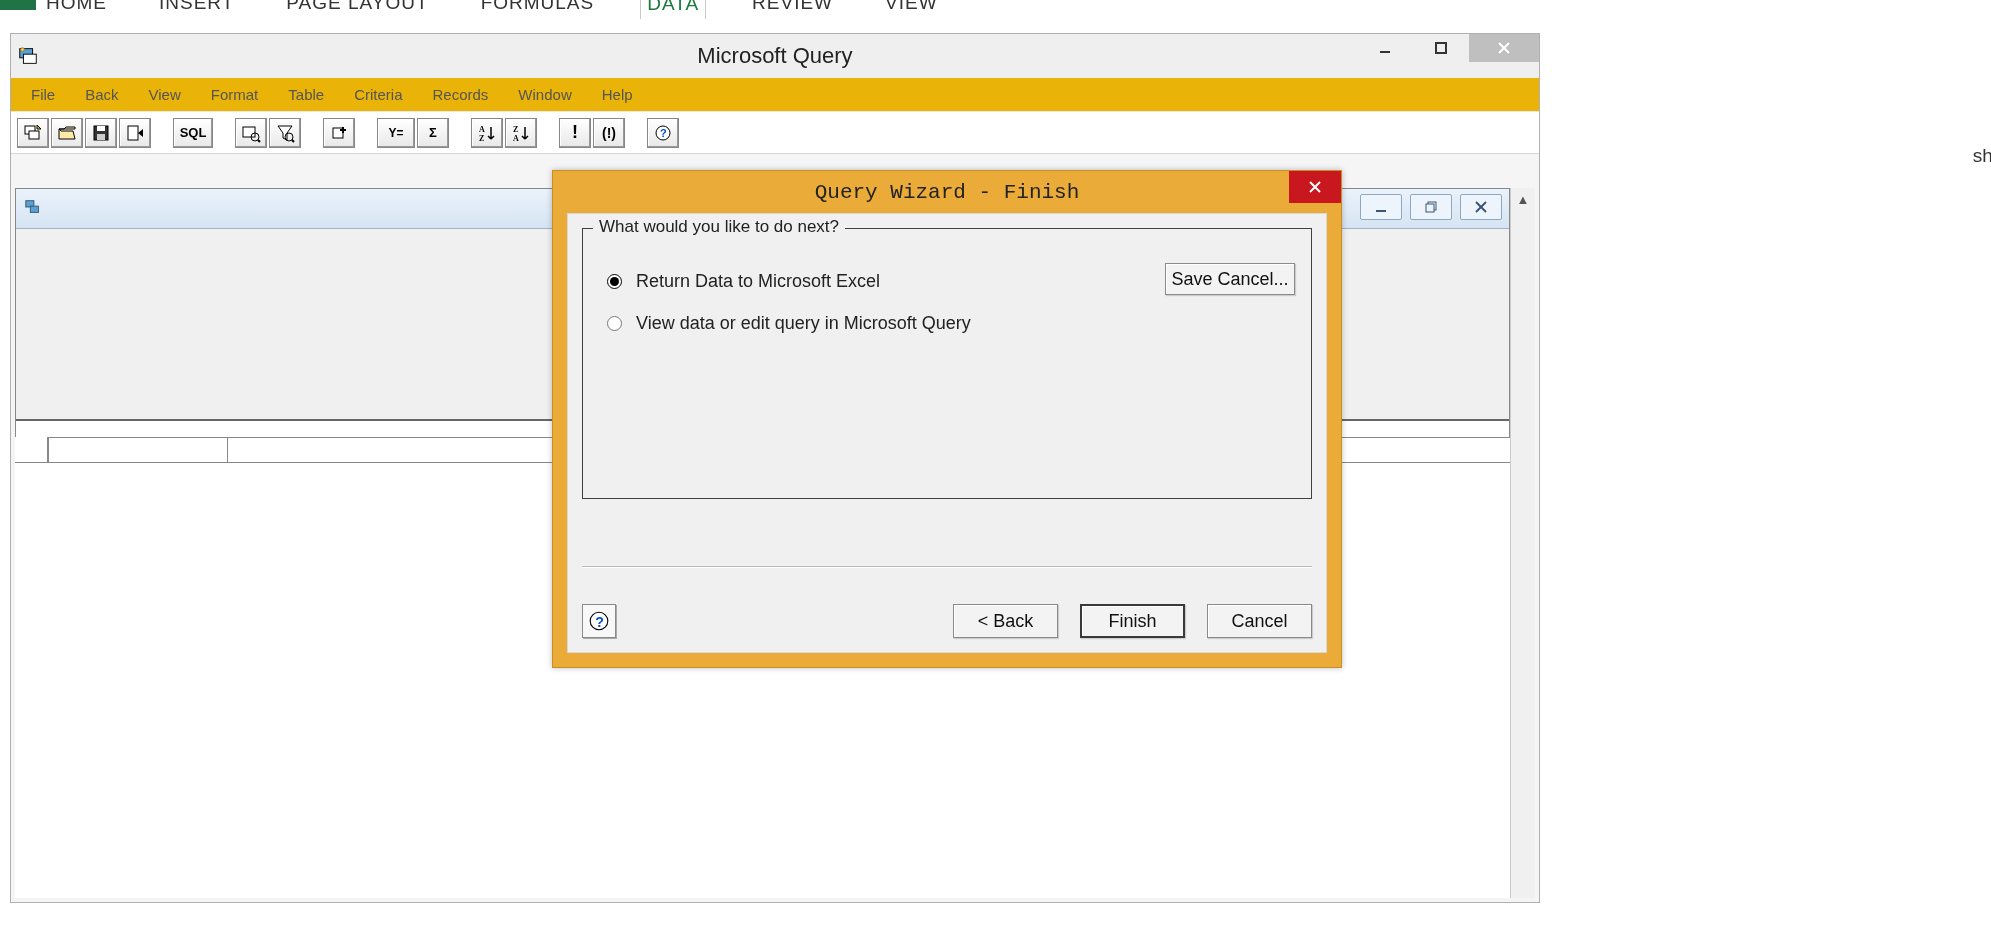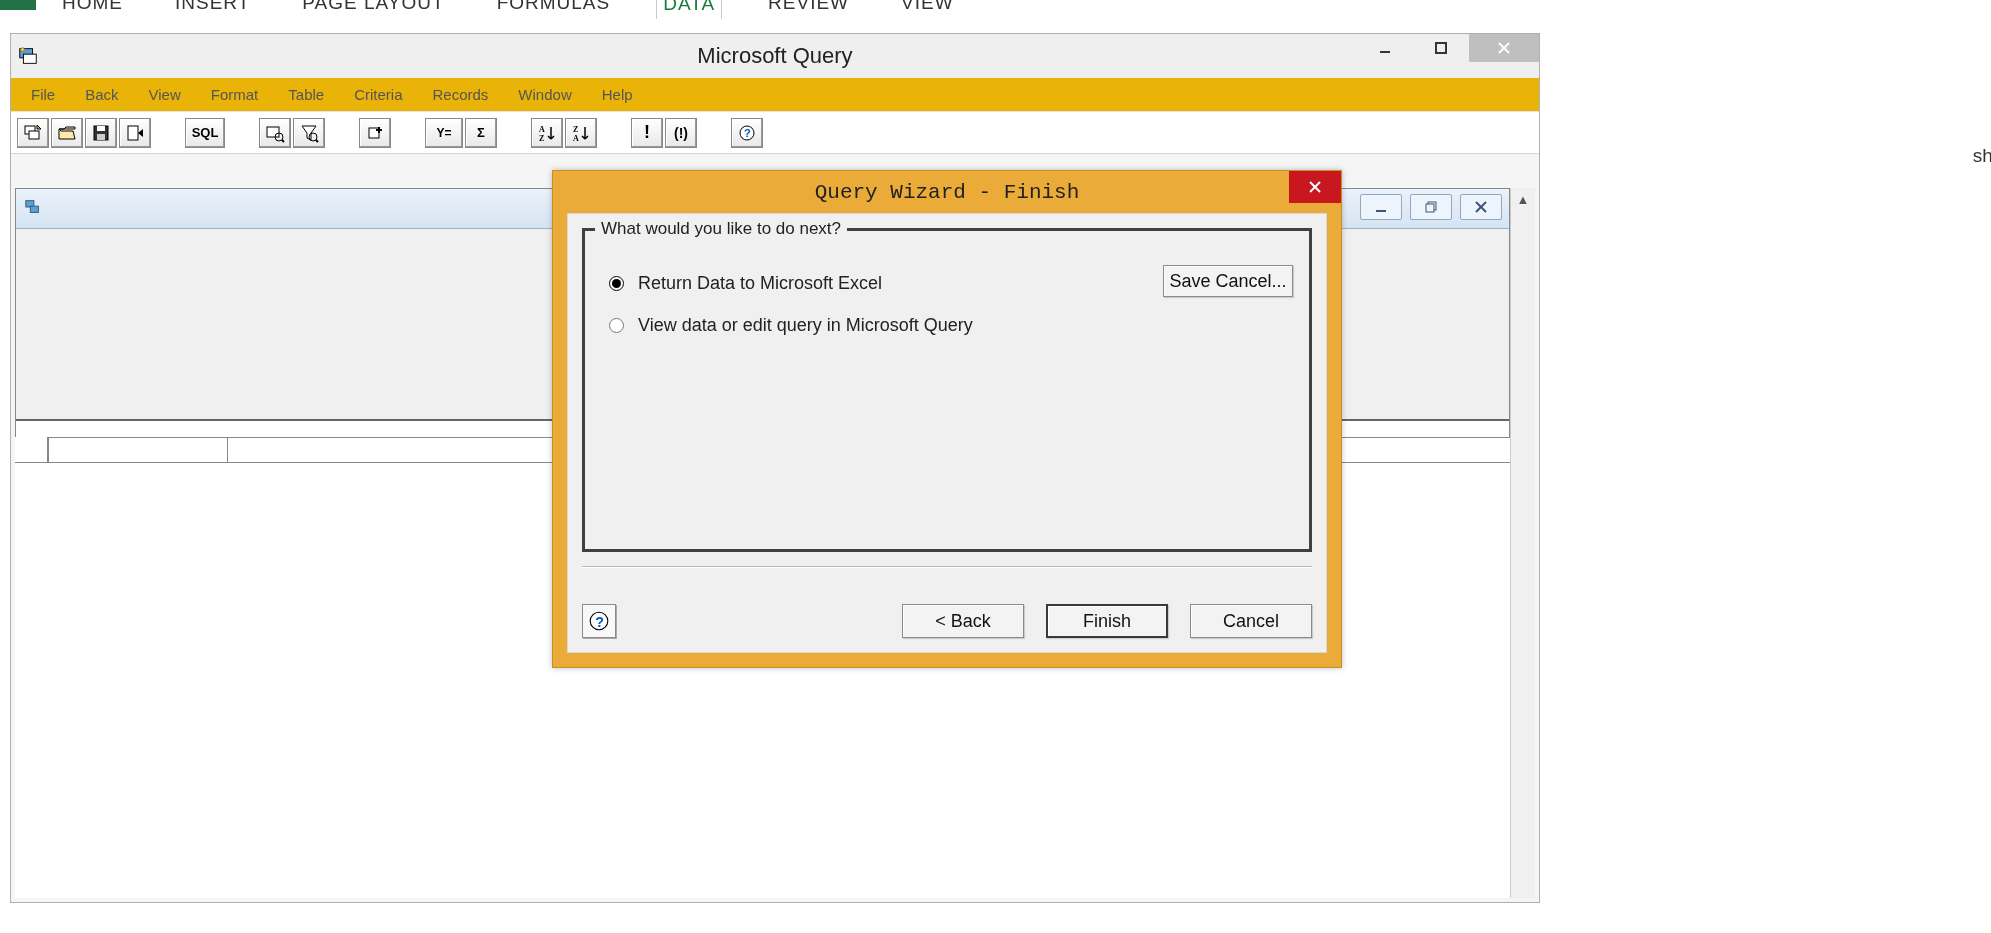--- a/index.html
+++ b/index.html
@@ -11,21 +11,21 @@
     height: 933px;
     position: relative;
   }
   
   .excel-tabs {
     position: absolute;
     top: 0; left: 0; right: 0;
     height: 40px;
     display: flex;
     align-items: flex-start;
-    padding-left: 56px;
+    padding-left: 40px;
     gap: 40px;
     background: #fff;
     font-size: 19px;
     color: #333;
     overflow: hidden;
   }
   .excel-tabs .green { background:#217346; width:36px; height:40px; position:absolute; left:0; top:-30px;}
   .excel-tab { padding: 4px 6px; position: relative; top: -12px; letter-spacing: 1px;}
   .excel-tab.active { color: #1a7a3a; border:1px solid #c9c9c9; border-bottom:none; background:#fff;}
   .ship-fragment { position:absolute; right:-26px; top:145px; font-size:19px; color:#333;}
@@ -62,21 +62,21 @@
   .mq-menubar {
     height:34px; background:#eab308; border-bottom:1px solid #e6e6e6;
     display:flex; align-items:center; padding-left:14px; gap:18px;
     font-size:15px; color:#555;
   }
   .mq-menu-item { padding:2px 6px; cursor:pointer;}
   .mq-toolbar {
     height:42px; background:#fff; border-bottom:1px solid #d6d6d6;
     display:flex; align-items:center; padding-left:6px; gap:6px;
   }
-  .tb-group { display:flex; gap:2px; margin-right:28px;}
+  .tb-group { display:flex; gap:2px; margin-right:16px;}
   .tb-btn {
     width:32px; height:30px; border:1px solid #888;
     background:linear-gradient(#fff,#e8e8e8);
     box-shadow: inset -1px -1px 0 #999, inset 1px 1px 0 #fff;
     display:flex; align-items:center; justify-content:center;
     font-size:13px; font-weight:bold; cursor:pointer; color:#000;
   }
   .tb-btn svg { width:20px; height:20px;}
   
   .mq-mdi {
@@ -141,22 +141,22 @@
   .wizard-close {
     position:absolute; right:0; top:0; width:52px; height:32px;
     background:#c8171e; color:#fff; display:flex; align-items:center; justify-content:center;
     font-size:15px; cursor:pointer;
   }
   .wizard-body {
     position:absolute; left:14px; right:14px; top:42px; bottom:14px;
     background:#f0f0f0; border:1px solid #d8d8d8;
   }
   .groupbox {
-    position:absolute; left:14px; right:14px; top:14px; height:324px;
-    border:3px solid #404040;
+    position:absolute; left:14px; right:14px; top:14px; height:271px;
+    border:1px solid #404040;
   }
   .groupbox-label {
     position:absolute; top:-12px; left:10px; background:#f0f0f0;
     padding:0 6px; font-size:17px; color:#222;
   }
   .radio-row {
     position:absolute; display:flex; align-items:center; gap:14px;
     font-size:18px; color:#222;
   }
   .radio-row input { width:15px; height:15px; accent-color:#000;}
@@ -178,21 +178,21 @@
     border-top:1px solid #b8b8b8; border-bottom:1px solid #fff;
   }
   .help-btn {
     position:absolute; left:14px; bottom:14px; width:34px; height:34px;
     border:1px solid #8a8a8a; background:#f8f8f8; box-shadow:1px 1px 0 #aaa;
     display:flex; align-items:center; justify-content:center; cursor:pointer;
   }
   .bottom-btns {
     position:absolute; right:14px; bottom:14px; display:flex; gap:22px;
   }
-  .bottom-btns .btn-std { width:122px; height:34px;}
+  .bottom-btns .btn-std { width:105px; height:34px;}
   .bottom-btns .btn-std.default { border:2px solid #3a3a3a;}
 </style>
 </head>
 <body>
 
 <div class="excel-tabs">
   <div class="green"></div>
   <span class="excel-tab">HOME</span>
   <span class="excel-tab">INSERT</span>
   <span class="excel-tab">PAGE LAYOUT</span>

